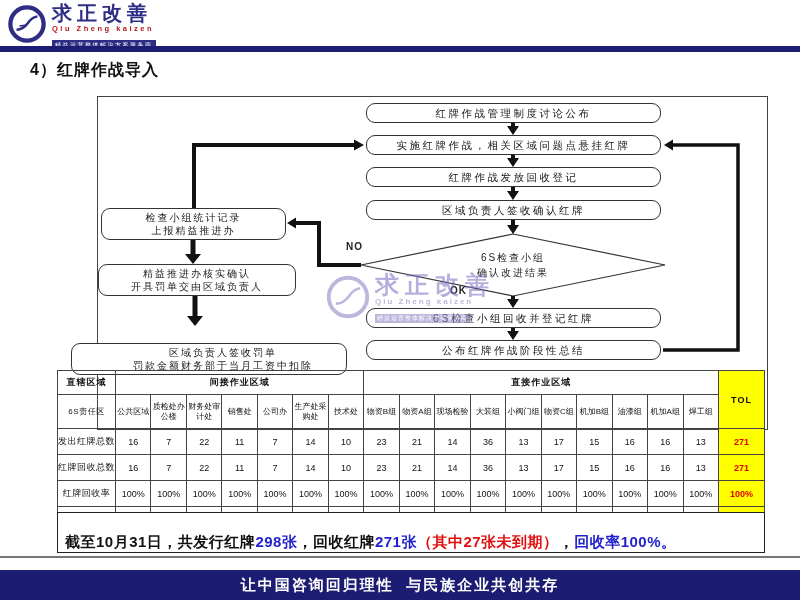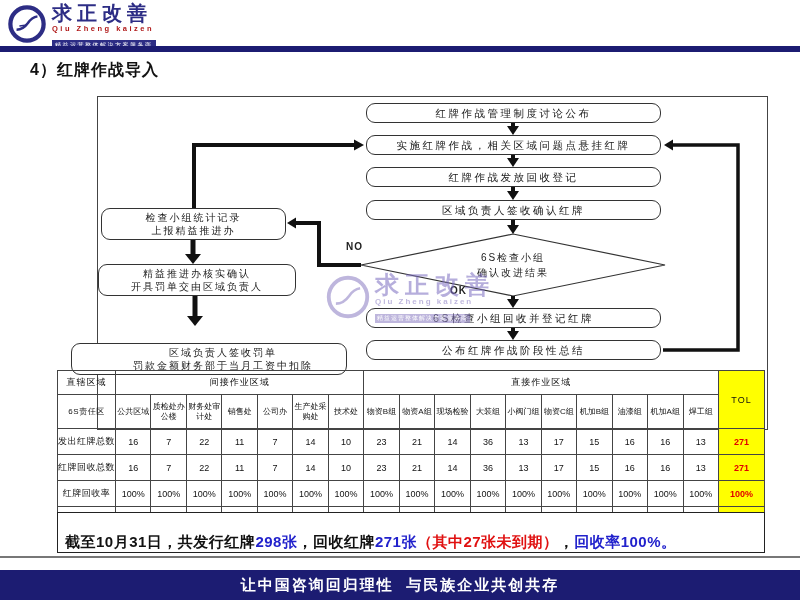--- a/index.html
+++ b/index.html
@@ -36,21 +36,21 @@
                opacity:0.55; z-index:5; pointer-events:none; }
   .wm-title { font-size:24px; font-weight:bold; color:#7b6cc0; letter-spacing:6px; line-height:24px; }
   .wm-subtitle { font-size:8px; font-weight:bold; color:#8a7cc2; letter-spacing:2px; }
   .wm-tagline { display:inline-block; background:#8a7cc2; color:#fff; font-size:6px; letter-spacing:1px; padding:0 2px; }
 
   
   .tbl-wrap { position:absolute; left:57px; top:370px; width:708px; }
   table { width:708px; border-collapse:collapse; table-layout:fixed; }
   th, td { border:1px solid #444; text-align:center; vertical-align:middle;
            font-weight:normal; color:#111; overflow:hidden; }
-  .group-row th { height:24px; font-size:9px; font-weight:normal; letter-spacing:1px; }
+  .group-row th { height:24px; font-size:9px; font-weight:bold; letter-spacing:1px; }
   .head-row th { height:34px; font-size:8px; line-height:1.25; padding:0 1px; }
   .data-row th, .data-row td { height:26px; font-size:9px; }
   .rowlabel { font-size:8.5px; letter-spacing:0.5px; }
   .tol { background:#ffff00; }
   .tol-head { font-size:10px; font-weight:bold; color:#111; }
   .tol-val { font-weight:bold; color:#e00000 !important; font-size:9.5px; }
 
   
   .summary { position:absolute; left:57px; top:512px; width:708px; height:41px;
              border:1.6px solid #222; background:#fff; display:flex; align-items:flex-end;

